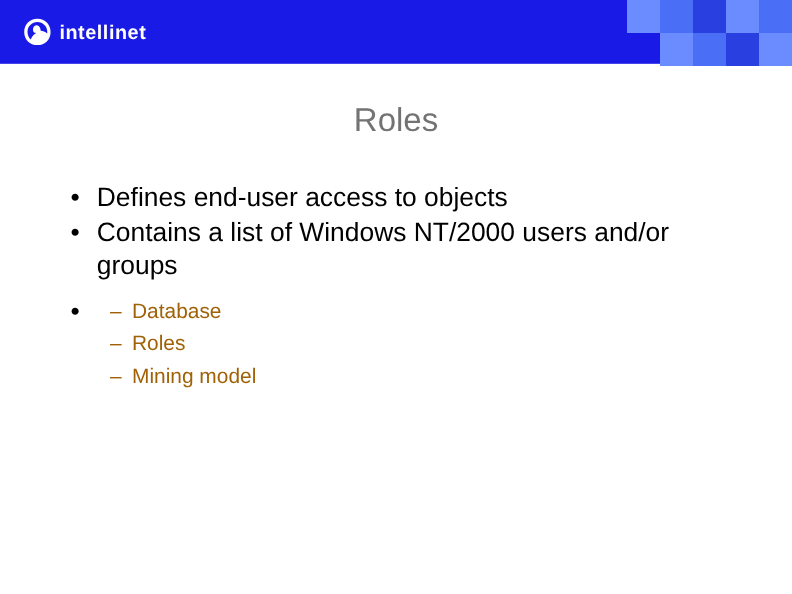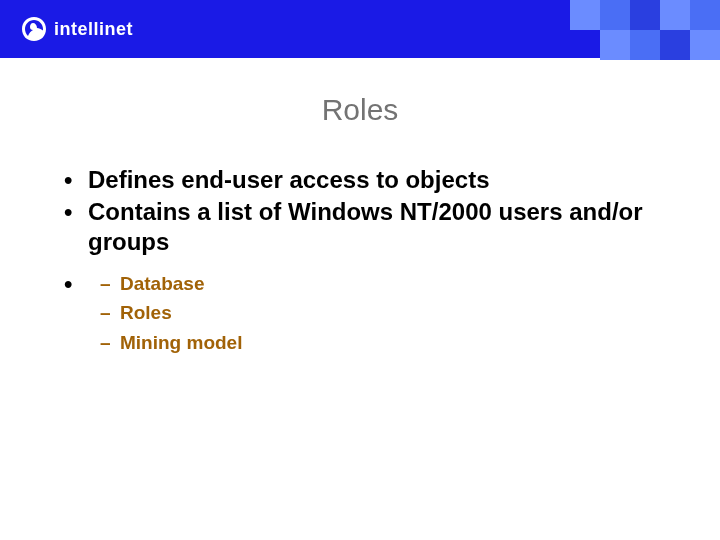--- a/index.html
+++ b/index.html
@@ -56,21 +56,20 @@
       color: #737373;
       font-weight: normal;
     }
     .content {
       margin-top: 38px;
       padding-left: 58px;
       padding-right: 40px;
     }
     .bullet-list {
       list-style: none;
-      font-weight: bold;
     }
     .bullet-list > li {
       position: relative;
       padding-left: 30px;
       font-size: 24px;
       line-height: 1.25;
       margin-bottom: 2px;
       color: #000000;
     }
     .bullet-list > li::before {

